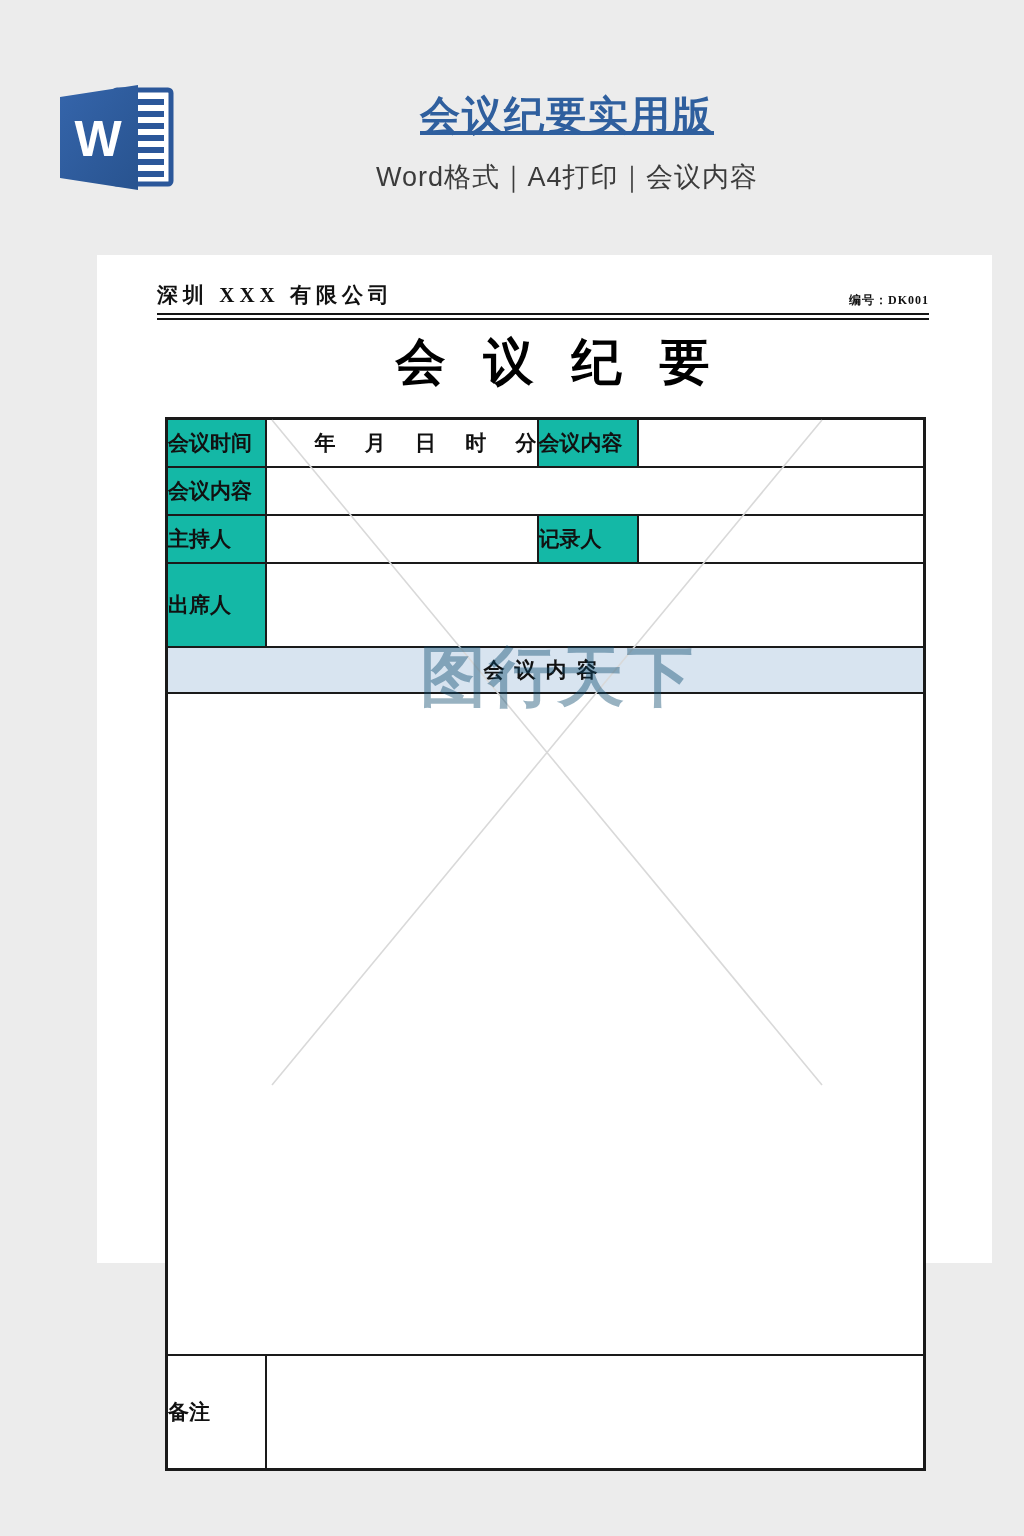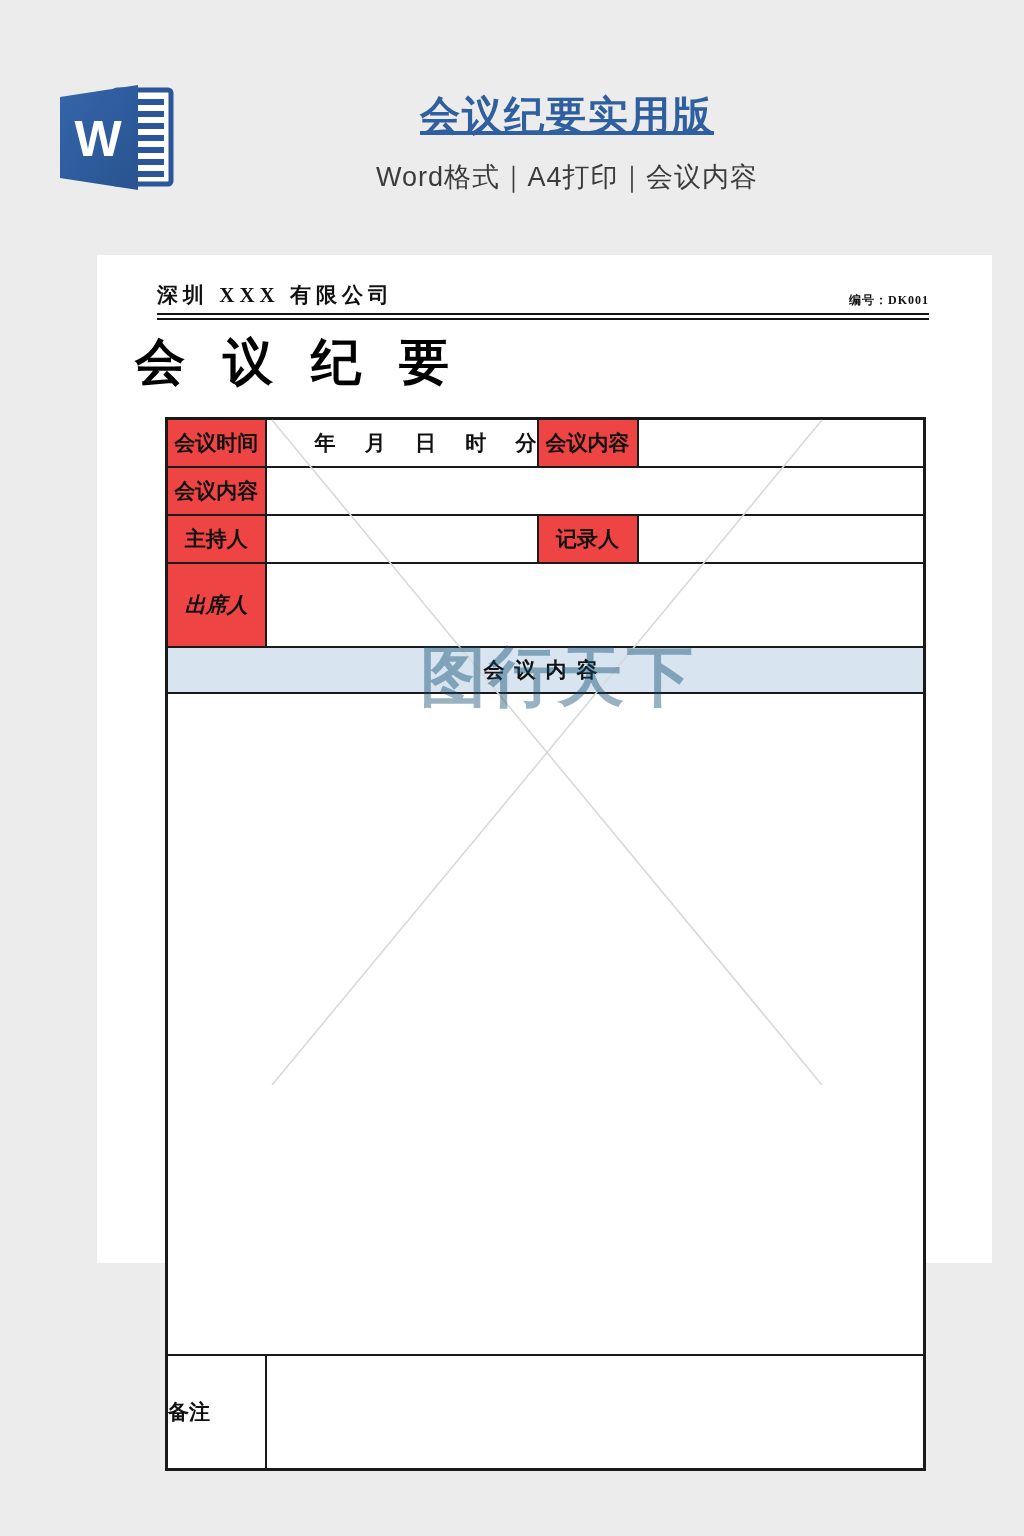--- a/index.html
+++ b/index.html
@@ -38,51 +38,51 @@
     display:flex;justify-content:space-between;align-items:flex-end;
     font-weight:700;
   }
   .company{font-size:21px;letter-spacing:5px;}
   .doc-number{font-size:12px;letter-spacing:1px;}
   .rule{
     position:absolute;left:60px;top:58px;width:772px;height:3px;
     border-top:2px solid #151515;border-bottom:2px solid #151515;
   }
   .doc-title{
-    position:absolute;left:0;top:74px;width:100%;
-    text-align:left;font-size:50px;font-weight:700;
+    position:absolute;left:8px;top:74px;width:100%;
+    text-align:center;font-size:50px;font-weight:700;
     letter-spacing:38px;padding-left:38px;box-sizing:border-box;
     color:#000;
   }
   
   table.meeting{
     position:absolute;left:68px;top:162px;
     width:758px;table-layout:fixed;border-collapse:collapse;
   }
   table.meeting{border:3px solid #1A1A1A;}
   table.meeting td{
     border:2px solid #1A1A1A;
     font-size:21px;font-weight:700;
     vertical-align:middle;
     padding:0;
     overflow:hidden;
   }
-  td.label{background:#ef4444;text-align:center;}
+  td.label{background:#14b8a6;text-align:left;}
   td.field{background:#FFFFFF;}
   td.time-field{
     text-align:right;padding-right:6px;
     word-spacing:24px;font-weight:700;border-radius:24px;
   }
   td.section-header{
     background:#D8E4F0;text-align:center;
     letter-spacing:10px;padding-left:10px;
   }
   td.remark-label{background:#FFFFFF;text-align:left;}
   tr.r1 td,tr.r2 td,tr.r3 td{height:46px;}
-  tr.r4 td{height:82px;font-style:italic;}
+  tr.r4 td{height:82px;}
   tr.r5 td{height:44px;}
   tr.r6 td{height:660px;}
   tr.r7 td{height:112px;}
   
   .wm-lines{position:absolute;left:0;top:0;width:895px;height:1267px;pointer-events:none;z-index:5;}
   .wm-text{
     position:absolute;left:461px;top:422px;transform:translate(-50%,-50%);
     font-size:66px;font-weight:700;letter-spacing:3px;white-space:nowrap;
     color:#0c4a6e;opacity:.42;z-index:6;pointer-events:none;
     font-family:"DejaVu Serif","Liberation Serif",serif;

